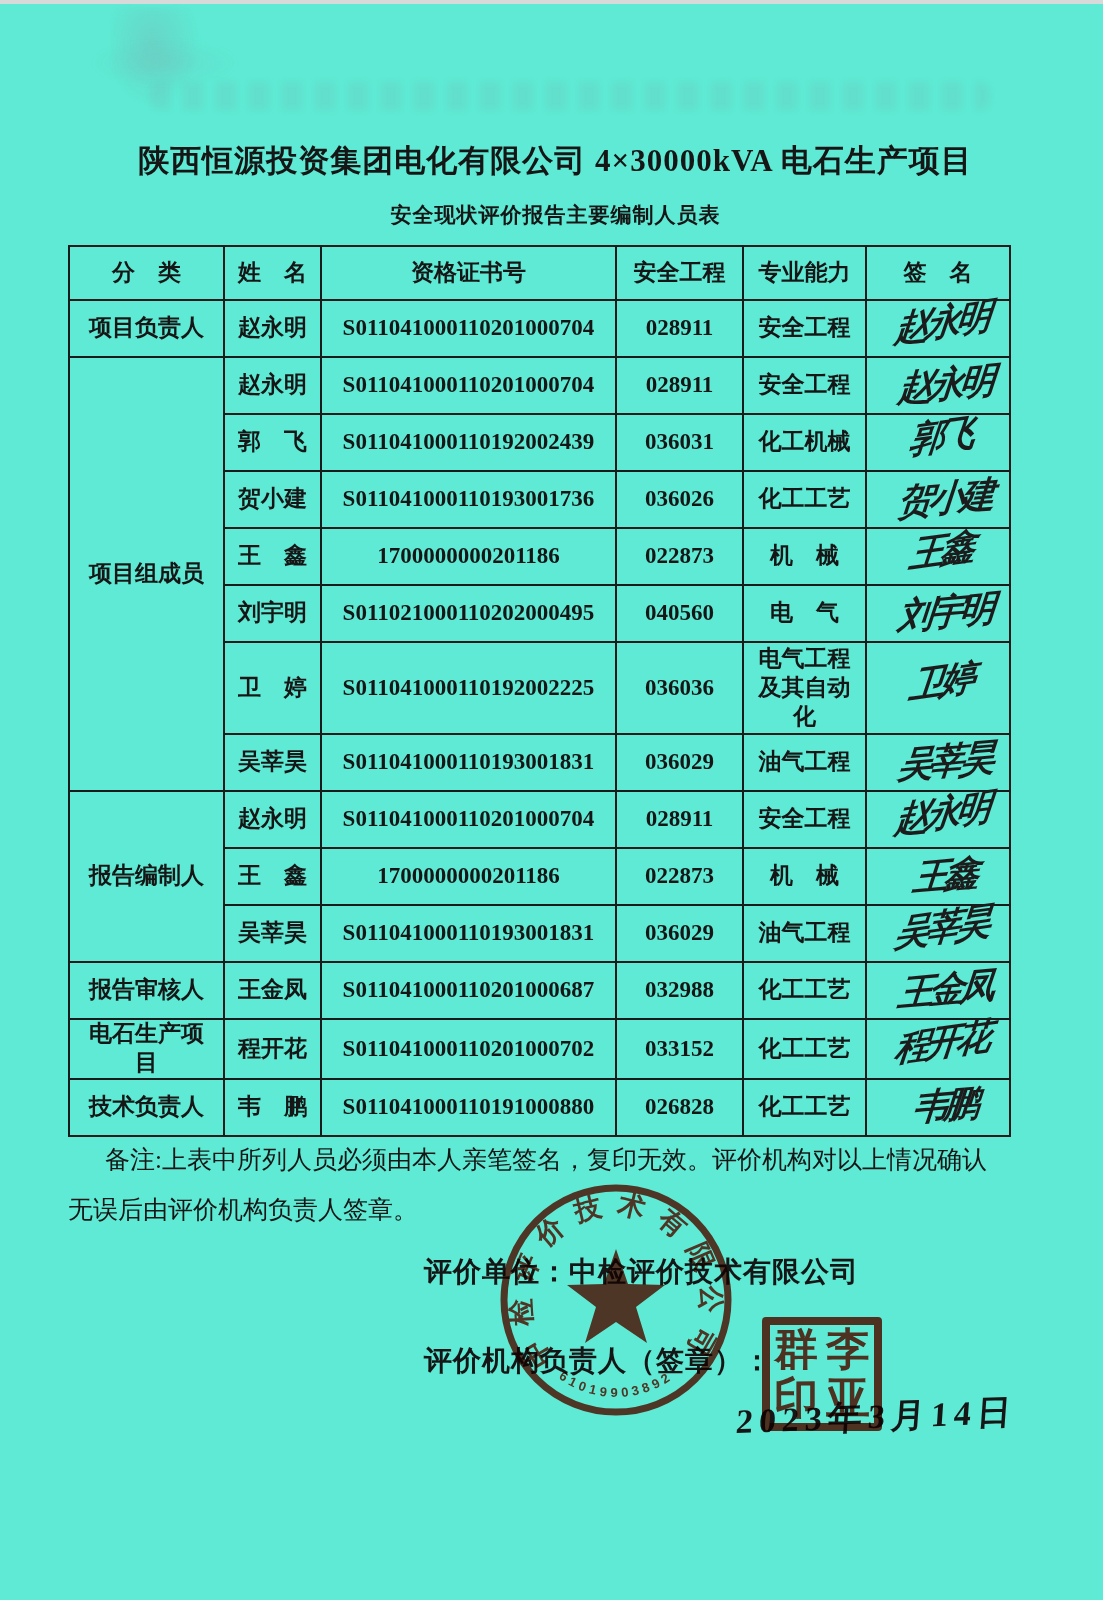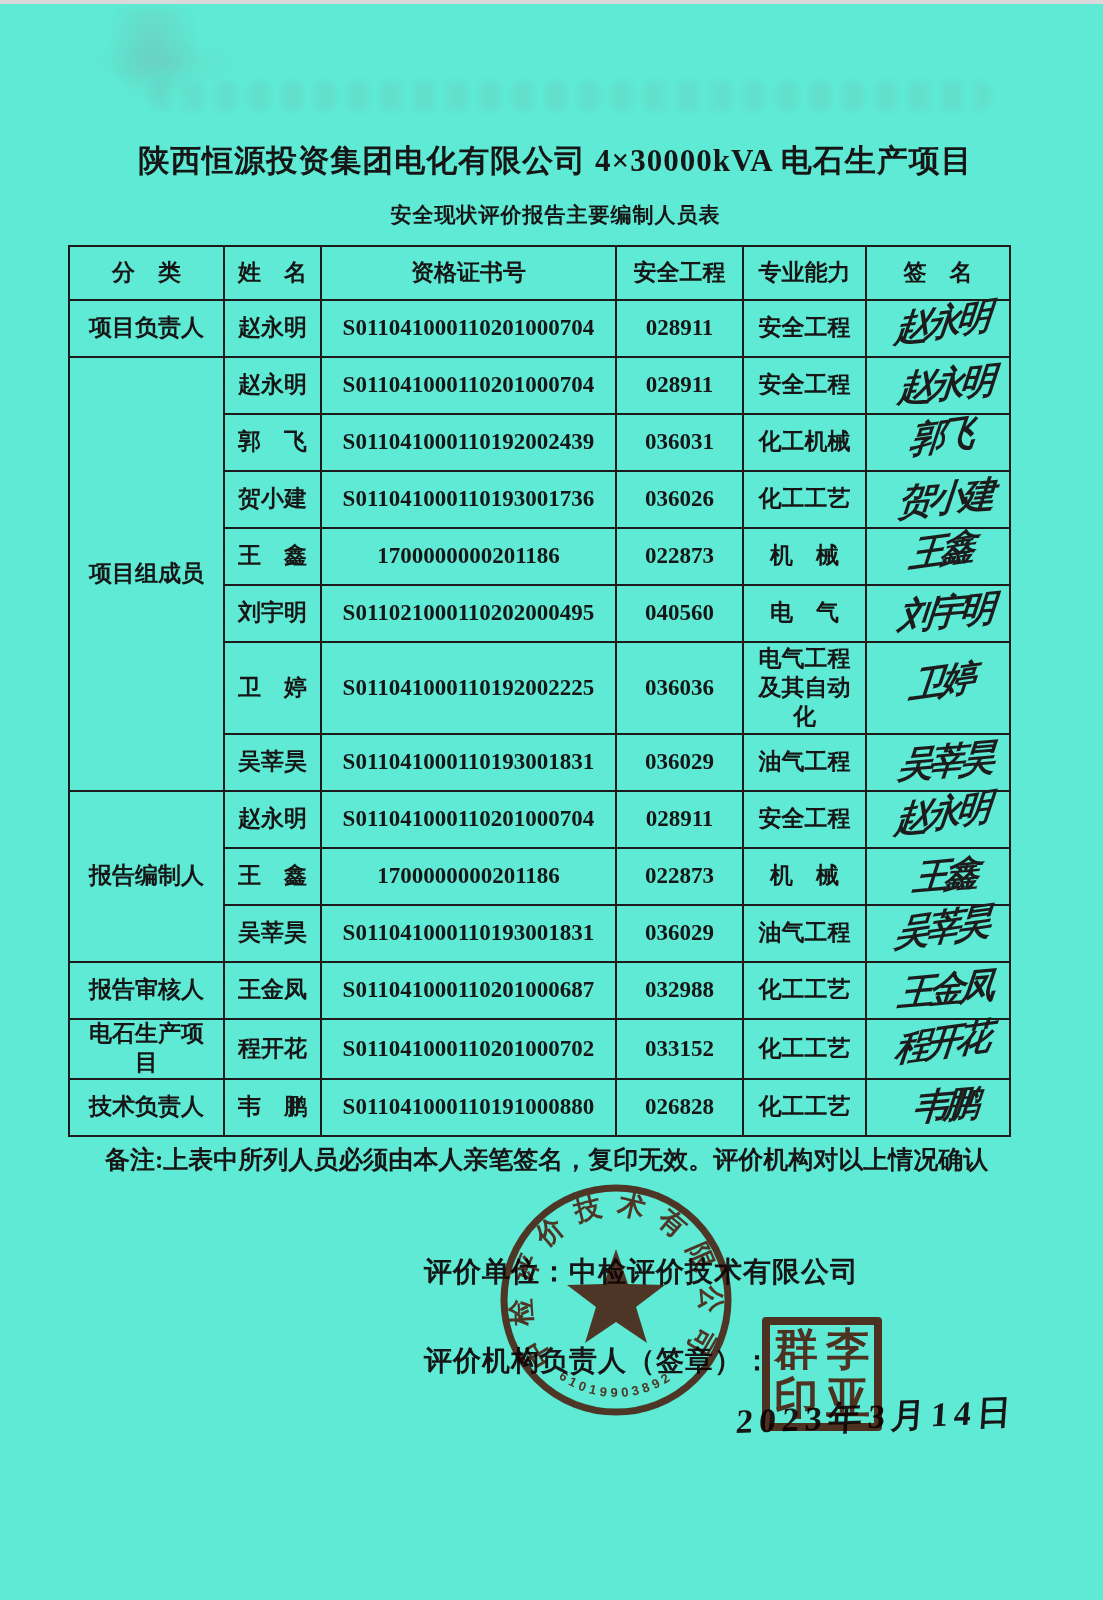--- a/index.html
+++ b/index.html
@@ -49,21 +49,21 @@
   .ptable td.sigcell{position:relative;padding:0;}
   .sig{
     display:inline-block;white-space:nowrap;
     font-size:36px;font-weight:700;font-style:italic;
     letter-spacing:-5px;line-height:.8;
     transform:rotate(-8deg) skewX(-14deg) translate(2px,-3px);
     color:#1c1c1c;
   }
   .ptable tbody tr:nth-child(even) .sig{transform:rotate(-5deg) skewX(-10deg) translate(6px,2px);}
 
-  .note{position:absolute;left:68px;top:1131px;width:946px;font-size:25px;font-weight:700;line-height:50px;}
+  .note{position:absolute;left:68px;top:1131px;width:946px;font-size:25px;font-weight:400;line-height:50px;}
   .note .nl1{text-indent:37px;}
 
   .f1,.f2{position:absolute;left:424px;font-size:28px;font-weight:700;letter-spacing:1px;white-space:nowrap;}
   .f1{top:1249px;}
   .f2{top:1338px;}
   .date{
     position:absolute;left:736px;top:1390px;
     font-size:34px;font-weight:600;letter-spacing:6px;white-space:nowrap;
     transform:rotate(-2deg) skewX(-6deg);
   }
@@ -219,20 +219,21 @@
           <td class="cert">S011041000110191000880</td>
           <td>026828</td>
           <td class="spec">化工工艺</td>
           <td class="sigcell"><span class="sig">韦鹏</span></td>
         </tr>
       </tbody>
   </table>
 
   <div class="note">
     <div class="nl1">备注:上表中所列人员必须由本人亲笔签名，复印无效。评价机构对以上情况确认</div>
+    <div class="nl2">无误后由评价机构负责人签章。</div>
   </div>
 
   <div class="f1">评价单位：中检评价技术有限公司</div>
   <div class="f2">评价机构负责人（签章）：</div>
   <div class="date">2023年3月14日</div>
 
   <svg class="round-stamp" width="244" height="244" viewBox="0 0 244 244">
     <defs>
       <path id="arcTop" d="M 66.7 187.9 A 86 86 0 1 1 177.3 187.9" fill="none"></path>
       <path id="arcBot" d="M 38 170.5 A 97 97 0 0 0 206 170.5" fill="none"></path>

